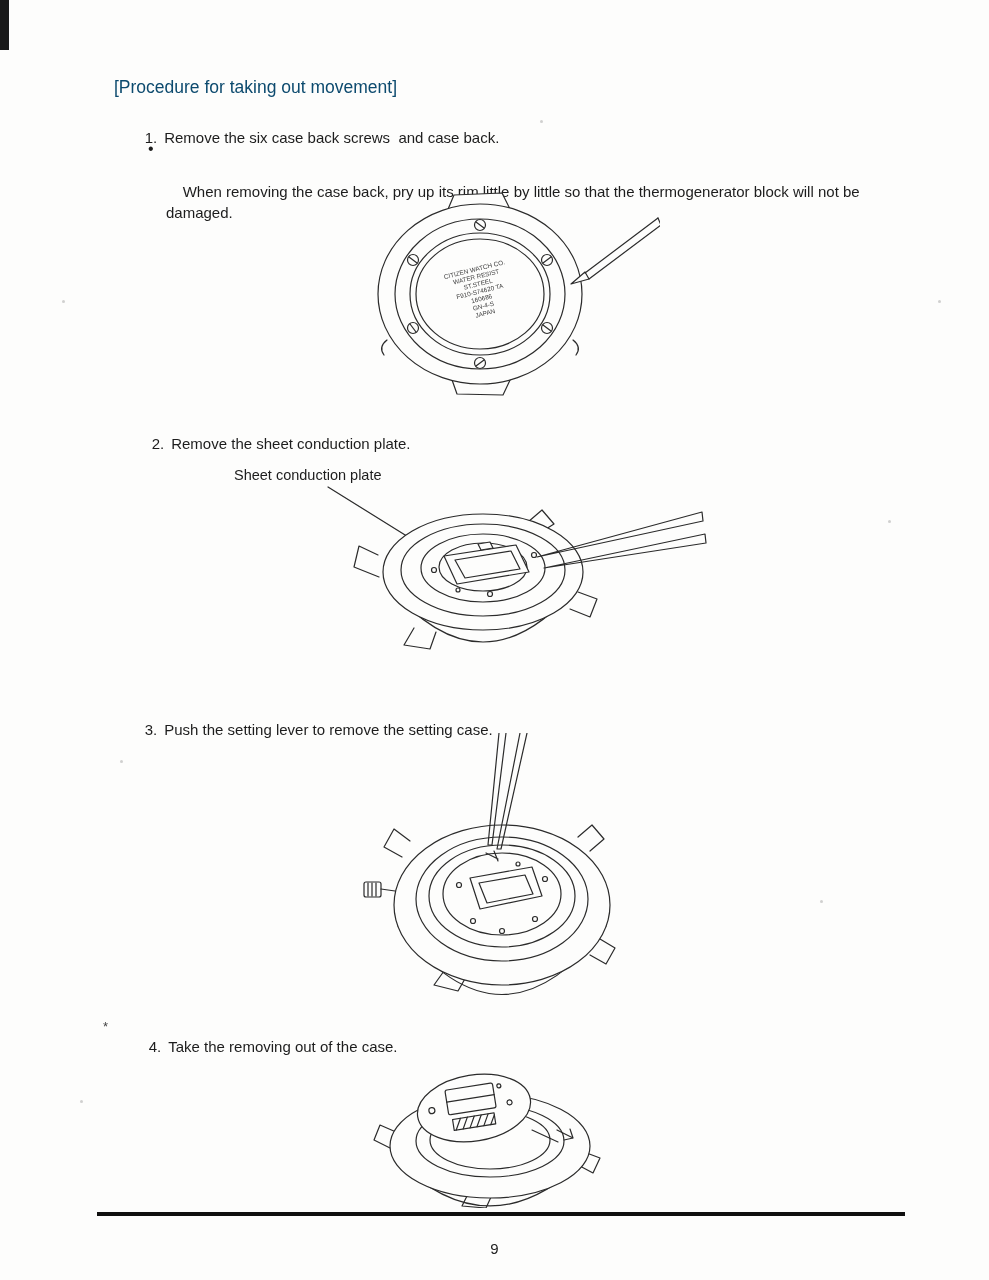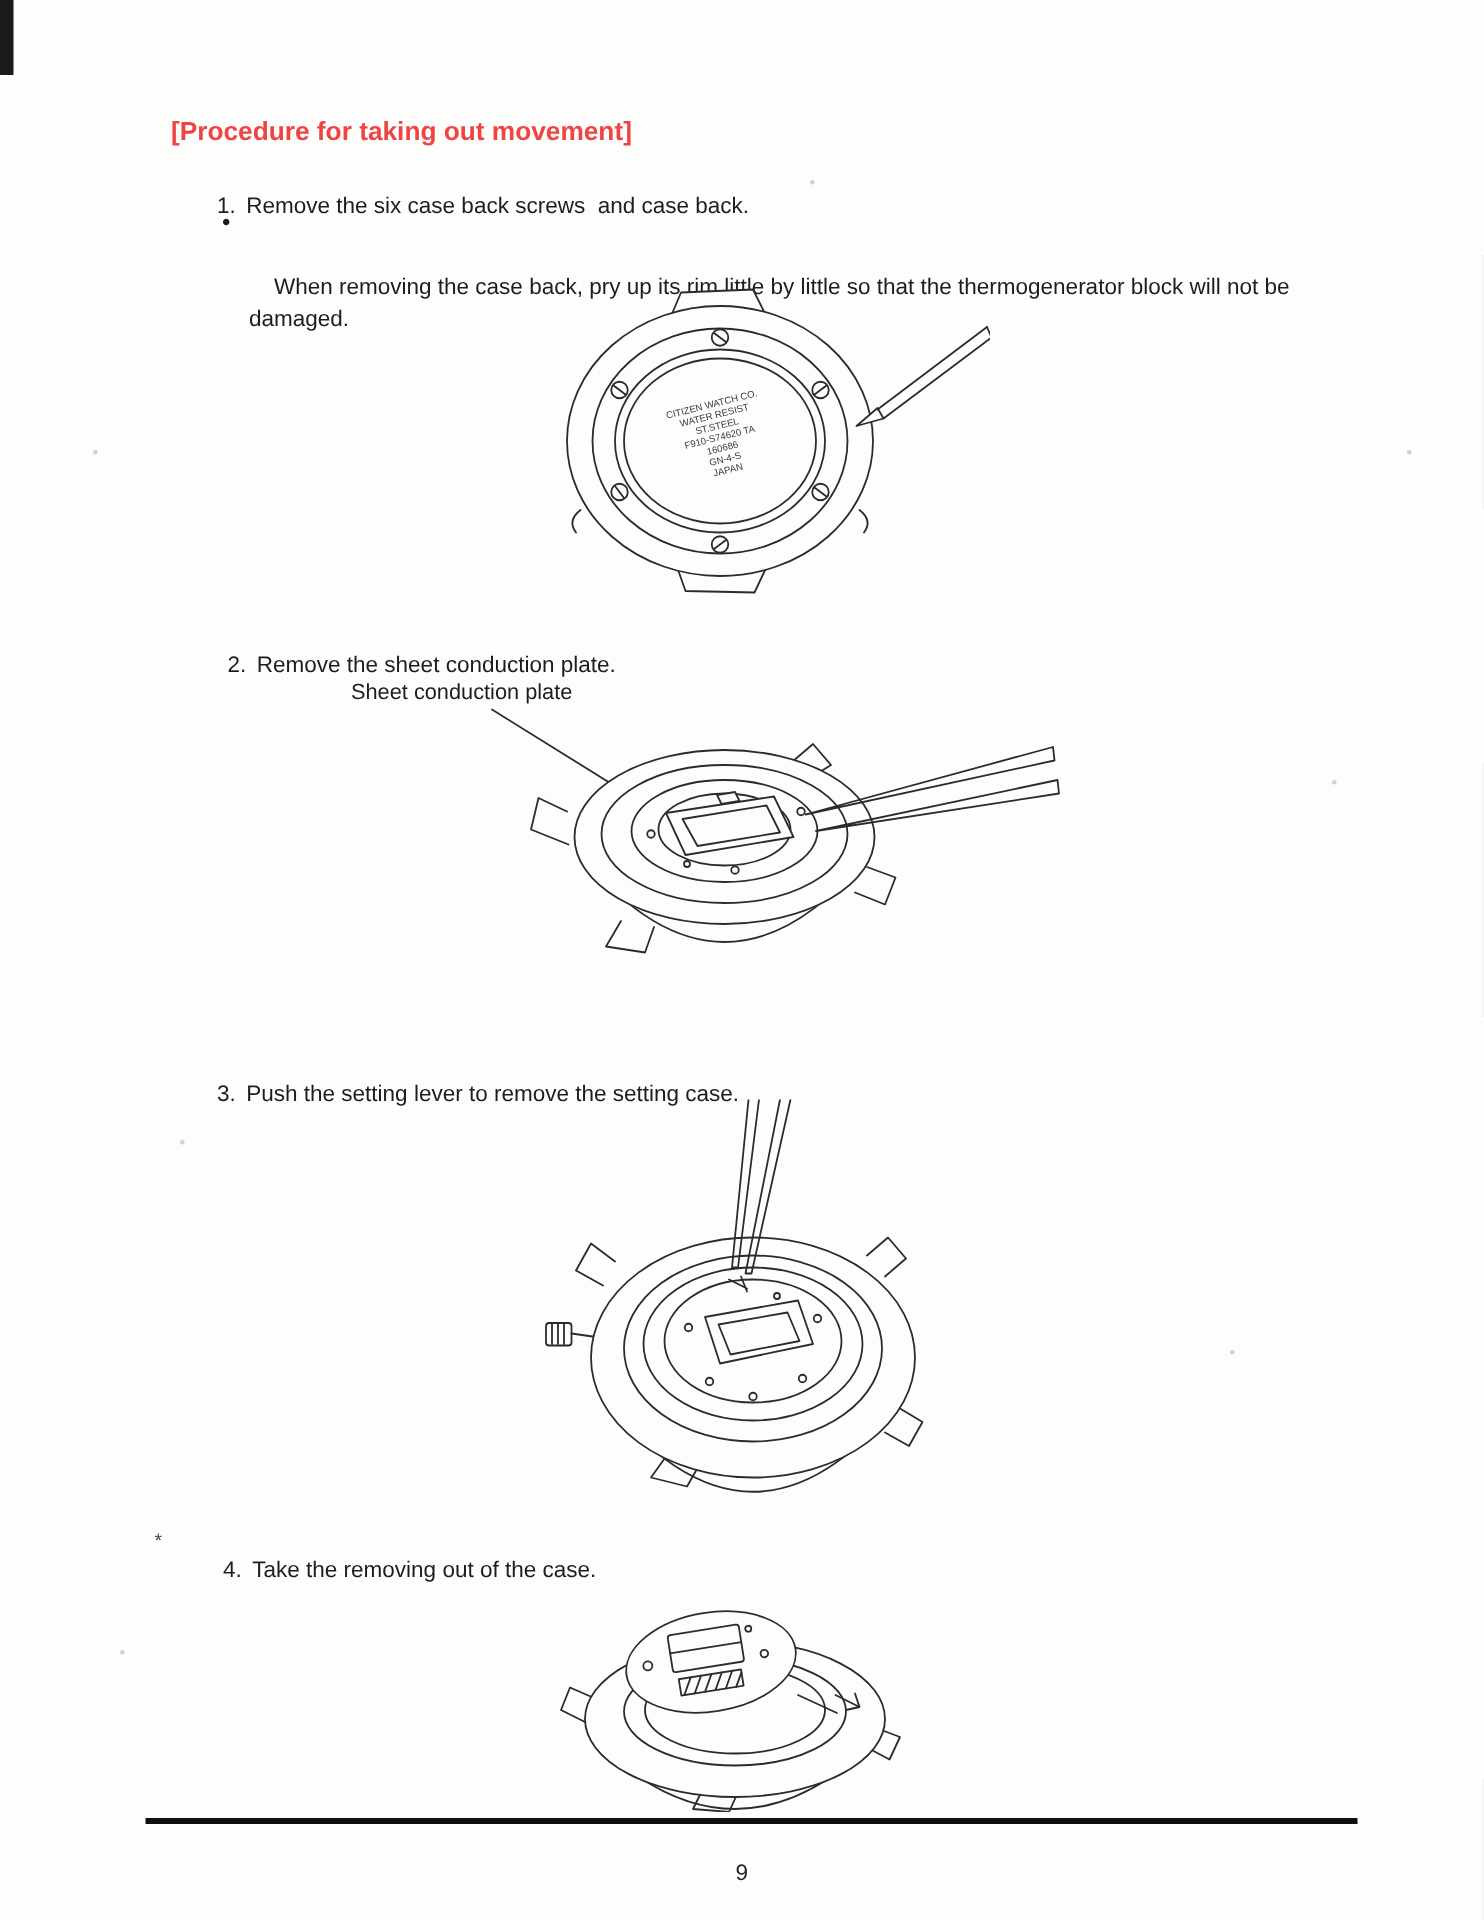--- a/index.html
+++ b/index.html
@@ -13,21 +13,21 @@
     overflow:hidden;
   }
   .abs{position:absolute;}
   .section-title{
     left:96px;top:28px;
     font-size:20px;font-weight:700;color:#101010;
     white-space:pre-wrap;letter-spacing:.2px;
   }
   .procedure-title{
     left:114px;top:77px;
-    font-size:17.5px;font-weight:700;color:#ef4444;
+    font-size:17.5px;font-weight:400;color:#0c4a6e;
     white-space:pre-wrap;
   }
   .step{
     font-size:15px;color:#1d1d1d;white-space:pre-wrap;
   }
   .step .step-number{margin-right:7px;}
   .step-1{left:128px;top:112px;}
   .step-2{left:135px;top:418px;}
   .step-3{left:128px;top:704px;}
   .step-4{left:132px;top:1021px;}
@@ -35,21 +35,21 @@
     left:146px;top:139px;width:762px;
     font-size:15px;line-height:21px;
     padding-left:20px;box-sizing:border-box;
     white-space:pre-wrap;
   }
   .note .note-bullet{
     position:absolute;left:2px;top:-1px;font-size:16px;
   }
   .asterisk{left:103px;top:1019px;font-size:13px;color:#444;}
   .figure-1{left:330px;top:188px;}
-  .figure-2{left:228px;top:446px;}
+  .figure-2{left:228px;top:460px;}
   .figure-3{left:352px;top:733px;}
   .figure-4{left:352px;top:1046px;}
   svg text{font-family:"Liberation Sans", sans-serif;}
   .bottom-rule{
     left:97px;top:1212px;width:808px;height:4px;background:#0f0f0f;
   }
   .page-number{
     left:0;top:1240px;width:989px;text-align:center;
     font-size:15px;color:#222;
   }

